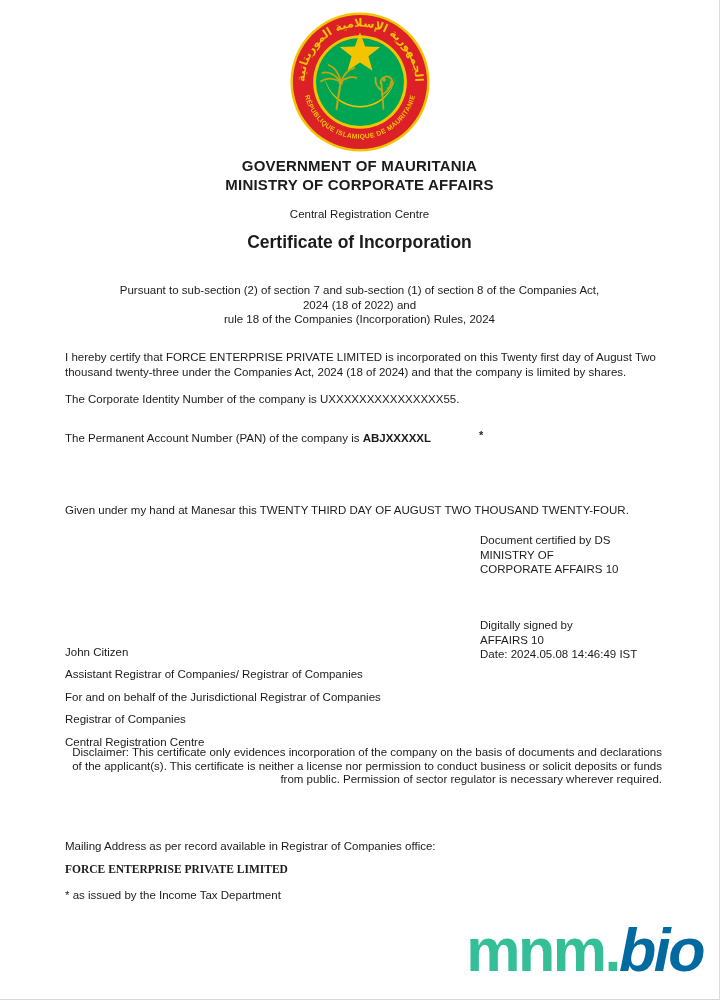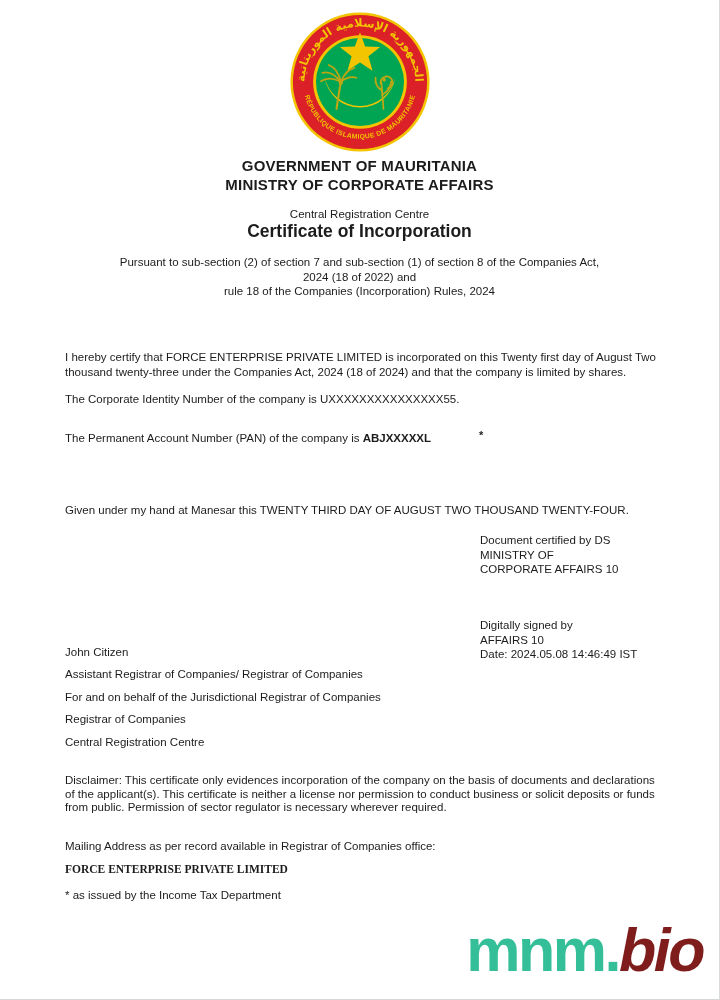--- a/index.html
+++ b/index.html
@@ -35,27 +35,27 @@
     font-weight: bold;
     line-height: 18.5px;
     letter-spacing: 0.2px;
   }
   .centre-line {
     margin-top: 13px;
     font-size: 11.5px;
     line-height: 14px;
   }
   .cert-title {
-    margin-top: 0;
+    margin-top: 11px;
     font-size: 17.5px;
     font-weight: bold;
     line-height: 21px;
   }
   .pursuant {
-    margin-top: 13px;
+    margin-top: 30px;
     font-size: 11.5px;
     line-height: 14.5px;
   }
   .body-text {
     position: absolute;
     left: 65px;
     width: 597px;
     font-size: 11.5px;
     line-height: 15px;
   }
@@ -85,21 +85,21 @@
     position: absolute;
     right: 16px;
     bottom: 18px;
     font-size: 61px;
     font-weight: bold;
     letter-spacing: -2.5px;
     line-height: 1;
     white-space: nowrap;
   }
   .wm-prefix { color: #35bf99; }
-  .wm-suffix { color: #7f1d1d; font-style: italic; }
+  .wm-suffix { color: #0369a1; font-style: italic; }
 </style>
 </head>
 <body>
 
 <div class="page">
 
   <svg class="emblem" viewBox="0 0 200 200" aria-hidden="true">
     <circle cx="100" cy="100" r="98" fill="#F2C500"></circle>
     <circle cx="100" cy="100" r="94.5" fill="#DB2027"></circle>
     <circle cx="100" cy="100" r="66" fill="#F2C500"></circle>
@@ -177,21 +177,21 @@
   </div>
 
   <div class="right-col" style="top:641px;">
     <div>John Citizen</div>
     <div>Assistant Registrar of Companies/ Registrar of Companies</div>
     <div>For and on behalf of the Jurisdictional Registrar of Companies</div>
     <div>Registrar of Companies</div>
     <div>Central Registration Centre</div>
   </div>
 
-  <div class="body-text" style="top:774px; line-height:13.5px;">Disclaimer: This certificate only evidences incorporation of the company on the basis of documents and declarations of the applicant(s). This certificate is neither a license nor permission to conduct business or solicit deposits or funds from public. Permission of sector regulator is necessary wherever required.</div>
+  <div class="body-text" style="top:746px; line-height:13.5px;text-align:right;">Disclaimer: This certificate only evidences incorporation of the company on the basis of documents and declarations of the applicant(s). This certificate is neither a license nor permission to conduct business or solicit deposits or funds from public. Permission of sector regulator is necessary wherever required.</div>
 
   <div class="body-text" style="top:839px;">Mailing Address as per record available in Registrar of Companies office:</div>
 
   <div class="body-text b" style="top:862px;font-family:Liberation Serif, serif;">FORCE ENTERPRISE PRIVATE LIMITED</div>
 
   <div class="body-text" style="top:888px;">* as issued by the Income Tax Department</div>
 
   <div class="watermark">
     <span class="wm-prefix">mnm.</span><span class="wm-suffix">bio</span>
   </div>

